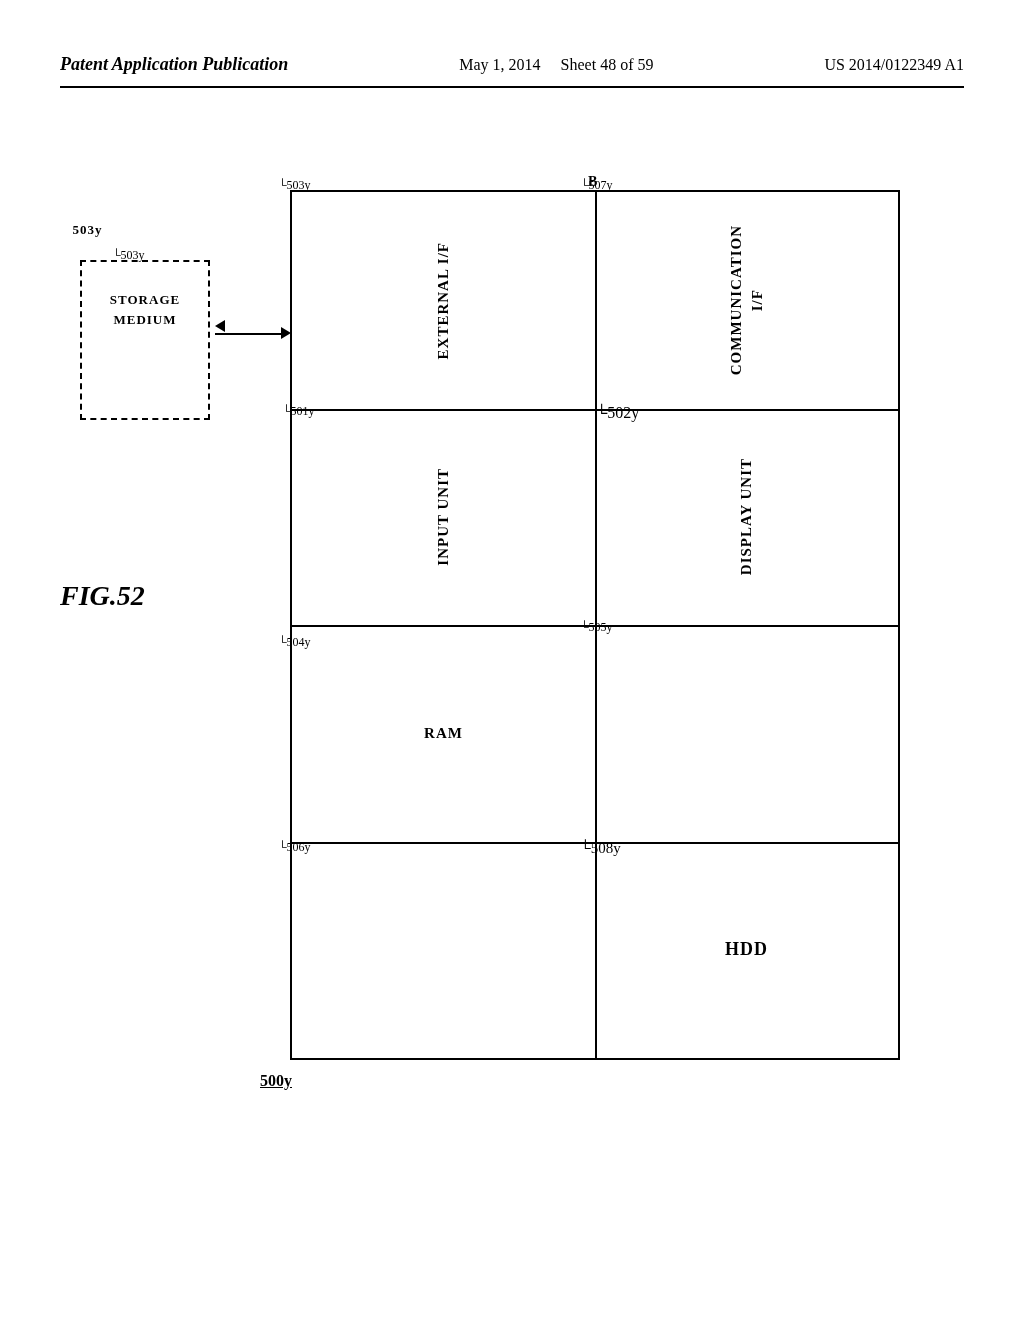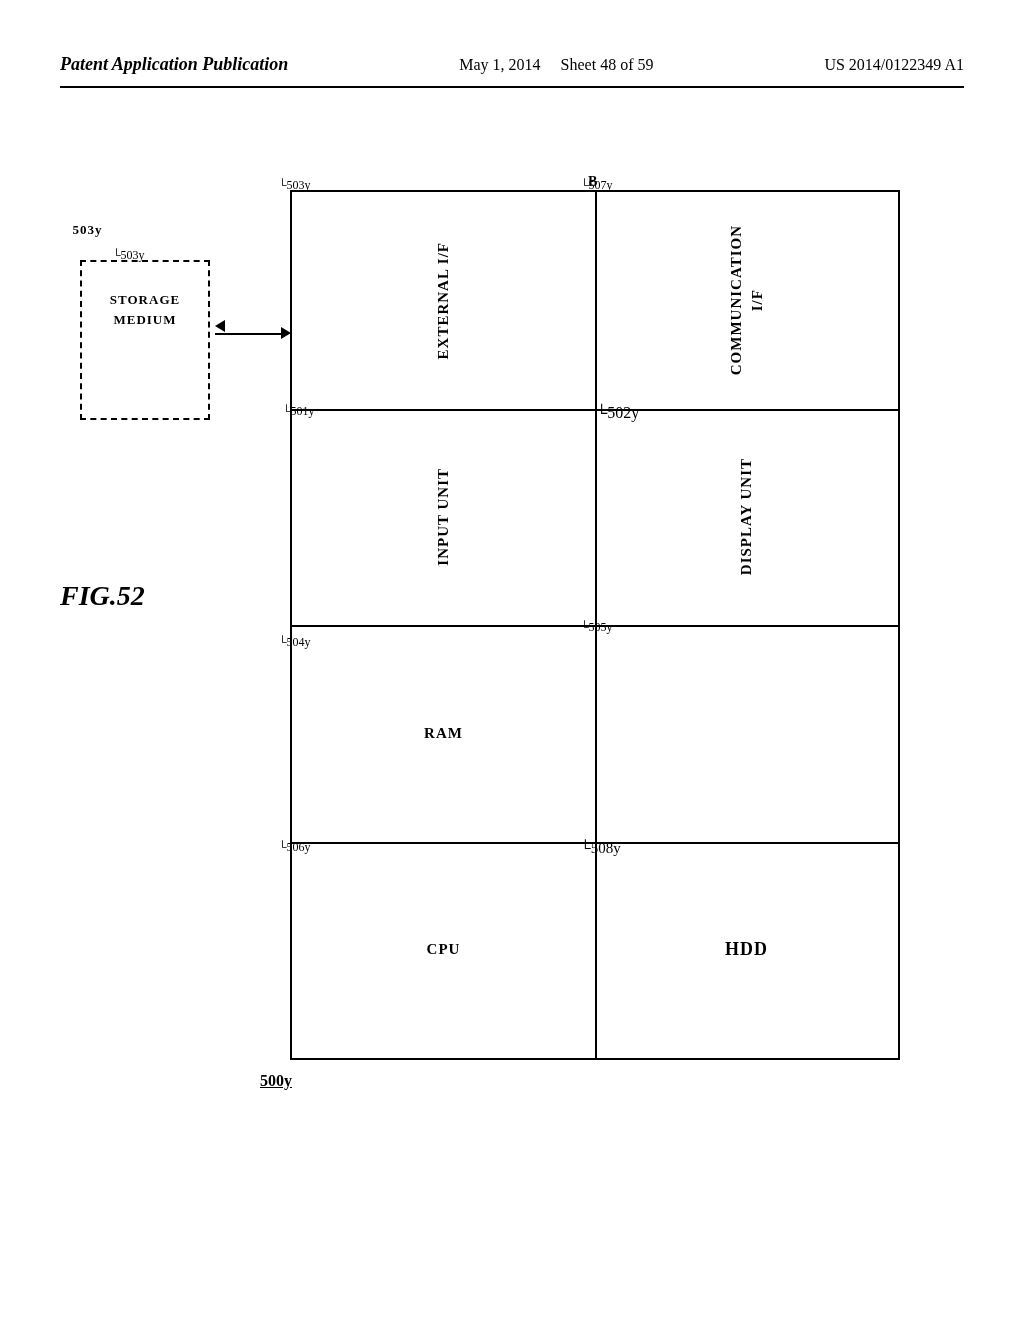--- a/index.html
+++ b/index.html
@@ -125,23 +125,20 @@
 
       <div style="position:absolute; left:50%; top:25%; width:50%; height:25%; display:flex; align-items:center; justify-content:center;">
         <span style="font-size:15px; font-weight:bold; letter-spacing:1px; text-align:center; writing-mode:vertical-rl; transform:rotate(180deg); line-height:1.4;">DISPLAY UNIT</span>
       </div>
 
       <div style="position:absolute; left:0; top:50%; width:50%; height:25%; display:flex; align-items:center; justify-content:center;">
         <span style="font-size:15px; font-weight:bold; letter-spacing:1px; text-align:left;">RAM</span>
       </div>
 
 
-      <div style="position:absolute; left:0; top:75%; width:50%; height:25%; display:flex; align-items:center; justify-content:center;">
-        <span style="font-size:15px; font-weight:bold; letter-spacing:1px; text-align:center;">CPU</span>
-      </div>
 
       <div style="position:absolute; left:50%; top:75%; width:50%; height:25%; display:flex; align-items:center; justify-content:center;">
         <span style="font-size:18px; font-weight:bold; letter-spacing:1px; text-align:center;">HDD</span>
       </div>
 
     </div>
 
     <div style="position:absolute; left:218px; top:18px; font-size:12px;">└503y</div>
 
     <div style="position:absolute; left:520px; top:18px; font-size:12px;">└507y</div>

